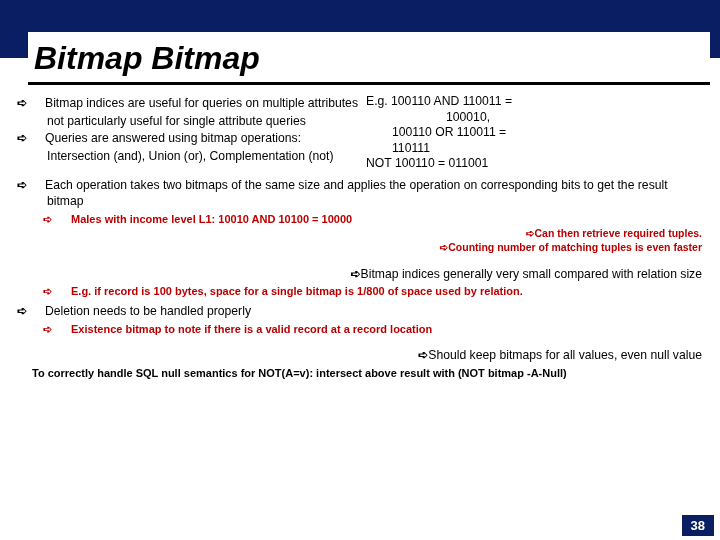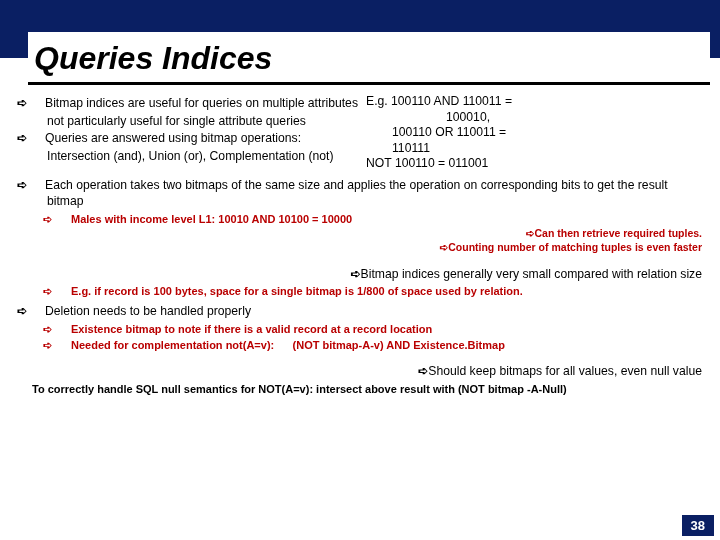--- a/index.html
+++ b/index.html
@@ -81,21 +81,21 @@
     padding: 3px 9px;
   }
   .red-arrow { color: #b90000; }
 </style>
 </head>
 <body>
 
 <div class="header-band"></div>
 
 <div class="title-box">
-  <h1>Queries Indices</h1>
+  <h1>Bitmap Bitmap</h1>
 </div>
 <div class="title-underline"></div>
 
 <div class="content">
 
   <div class="overlay-box">
     <div><span>E.g. 100110  AND 110011 =</span></div>
     <div style="padding-left:80px"><span>100010,</span></div>
     <div style="padding-left:26px"><span>100110  OR  110011 =</span></div>
     <div style="padding-left:26px"><span>110111</span></div>
@@ -110,20 +110,19 @@
   <div class="lvl1" style="margin-top:14px"><span class="arrow">➪</span><span>Each operation takes two bitmaps of the same size and applies the operation on corresponding bits to get the result bitmap</span></div>
   <div class="lvl2"><span class="arrow red-arrow">➪</span><span>Males with income level L1:   10010 AND 10100 = 10000</span></div>
   <div class="lvl3"><span class="arrow red-arrow">➪</span><span>Can then retrieve required tuples.</span></div>
   <div class="lvl3"><span class="arrow red-arrow">➪</span><span>Counting number of matching tuples is even faster</span></div>
 
   <div class="lvl1 gap-top"><span class="arrow">➪</span><span>Bitmap indices generally very small compared with relation size</span></div>
   <div class="lvl2"><span class="arrow red-arrow">➪</span><span>E.g. if record is 100 bytes, space for a single bitmap is 1/800 of space used by relation.</span></div>
 
   <div class="lvl1 gap-top-sm"><span class="arrow">➪</span><span>Deletion needs to be handled properly</span></div>
   <div class="lvl2"><span class="arrow red-arrow">➪</span><span>Existence bitmap to note if there is a valid record at a record location</span></div>
-  <div class="lvl2"><span class="arrow red-arrow">➪</span><span>Needed for complementation  not(A=v):</span>&nbsp;&nbsp;&nbsp;&nbsp;&nbsp;&nbsp;<span>(NOT bitmap-A-v) AND Existence.Bitmap</span></div>
 
   <div class="lvl1 gap-top"><span class="arrow">➪</span><span>Should keep bitmaps for all values, even null value</span></div>
   <div class="lvl2b"><span>To correctly handle SQL null semantics for  NOT(A=v):   intersect above result with  (NOT bitmap -A-Null)</span></div>
 
 </div>
 
 <div class="page-num">38</div>
 
 </body></html>

